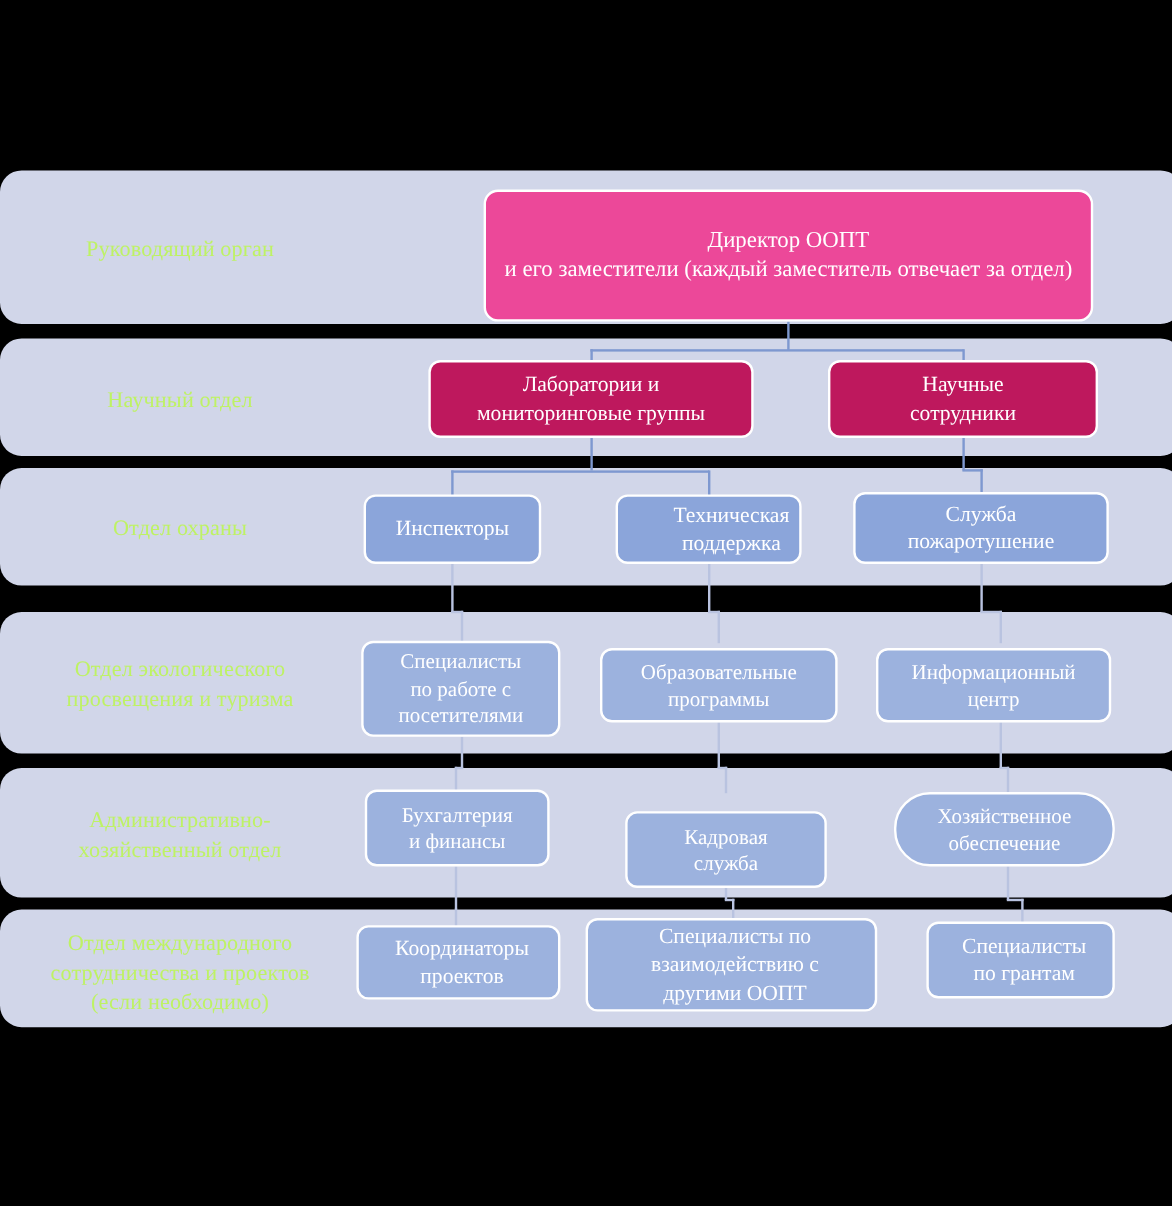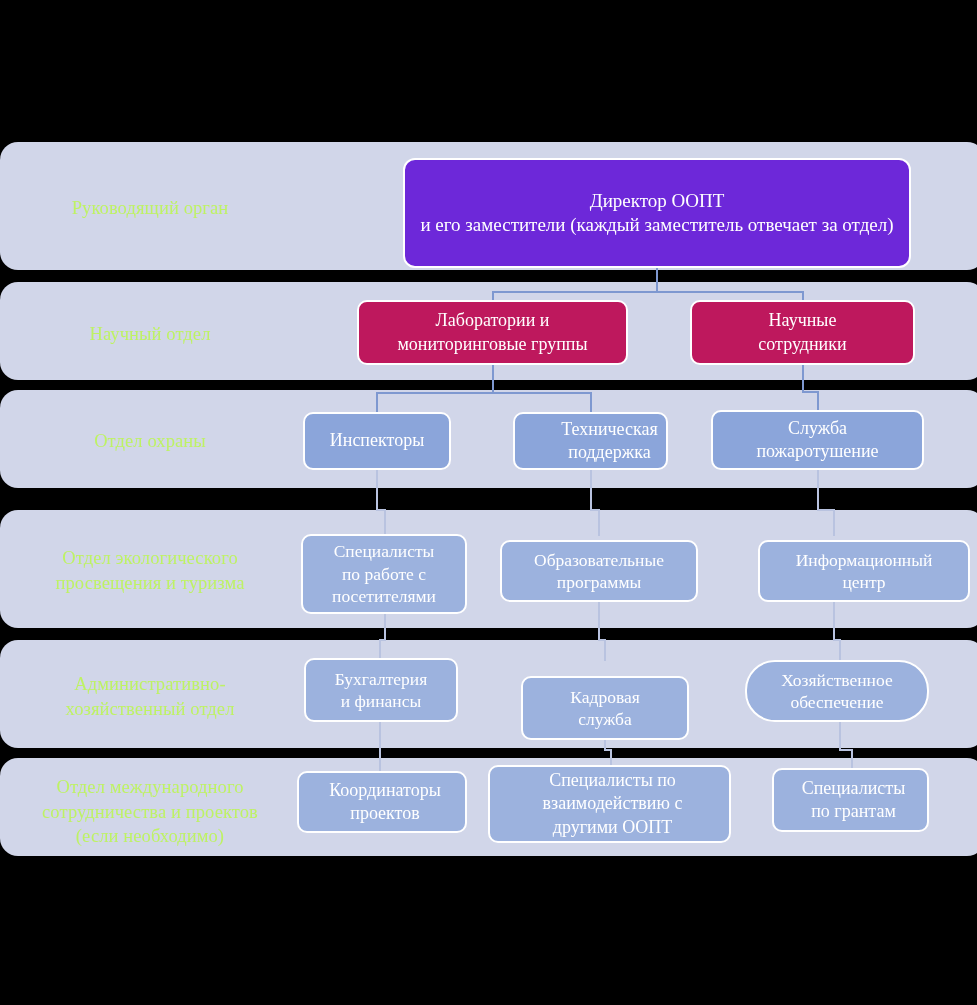--- a/index.html
+++ b/index.html
@@ -45,21 +45,21 @@
     border:2.5px solid #ffffff;
     border-radius:10px;
     color:#ffffff;
     display:flex;
     align-items:center;
     justify-content:center;
     text-align:center;
     line-height:1.28;
     padding:2px 6px;
   }
-  .node.lvl-top   {background:#6d28d9; font-size:19px; border-radius:12px;}
+  .node.lvl-top   {background:#ec4899; font-size:19px; border-radius:12px;}
   .node.lvl-2     {background:#be185d; font-size:18px;}
   .node.lvl-3     {background:#8ba5da; font-size:18px;}
   .node.lvl-4     {background:#9cb2de; font-size:17.5px;}
   .node.lvl-5     {background:#9cb2de; font-size:17.5px;}
   .node.lvl-6     {background:#9cb2de; font-size:18px;padding-left:12px;}
 
   
   .conn{
     position:absolute;
     background:#7e98d0;
@@ -136,21 +136,21 @@
   <div class="node lvl-2" style="left:690px;top:300px;width:225px;height:65px;">Научные<br>сотрудники</div>
 
   <div class="row-label" style="top:429px;">Отдел охраны</div>
   <div class="node lvl-3" style="left:303px;top:412px;width:148px;height:58px;">Инспекторы</div>
   <div class="node lvl-3" style="left:513px;top:412px;width:155px;height:58px;padding-left:44px;">Техническая<br>поддержка</div>
   <div class="node lvl-3" style="left:711px;top:410px;width:213px;height:60px;">Служба<br>пожаротушение</div>
 
   <div class="row-label" style="top:546px;">Отдел экологического<br>просвещения и туризма</div>
   <div class="node lvl-4" style="left:301px;top:534px;width:166px;height:80px;">Специалисты<br>по работе с<br>посетителями</div>
   <div class="node lvl-4" style="left:500px;top:540px;width:198px;height:62px;">Образовательные<br>программы</div>
-  <div class="node lvl-4" style="left:730px;top:540px;width:212px;height:62px;margin-left:28px;">Информационный<br>центр</div>
+  <div class="node lvl-4" style="left:730px;top:540px;width:196px;height:62px;">Информационный<br>центр</div>
 
   <div class="row-label" style="top:672px;">Административно-<br>хозяйственный отдел</div>
   <div class="node lvl-5" style="left:304px;top:658px;width:154px;height:64px;">Бухгалтерия<br>и финансы</div>
   <div class="node lvl-5" style="left:521px;top:676px;width:168px;height:64px;">Кадровая<br>служба</div>
   <div class="node lvl-5" style="left:745px;top:660px;width:184px;height:62px;border-radius:30px;">Хозяйственное<br>обеспечение</div>
 
   <div class="row-label" style="top:775px;">Отдел международного<br>сотрудничества и проектов<br>(если необходимо)</div>
   <div class="node lvl-6" style="left:297px;top:771px;width:170px;height:62px;">Координаторы<br>проектов</div>
   <div class="node lvl-6" style="left:488px;top:765px;width:243px;height:78px;">Специалисты по<br>взаимодействию с<br>другими ООПТ</div>
   <div class="node lvl-6" style="left:772px;top:768px;width:157px;height:64px;">Специалисты<br>по грантам</div>

